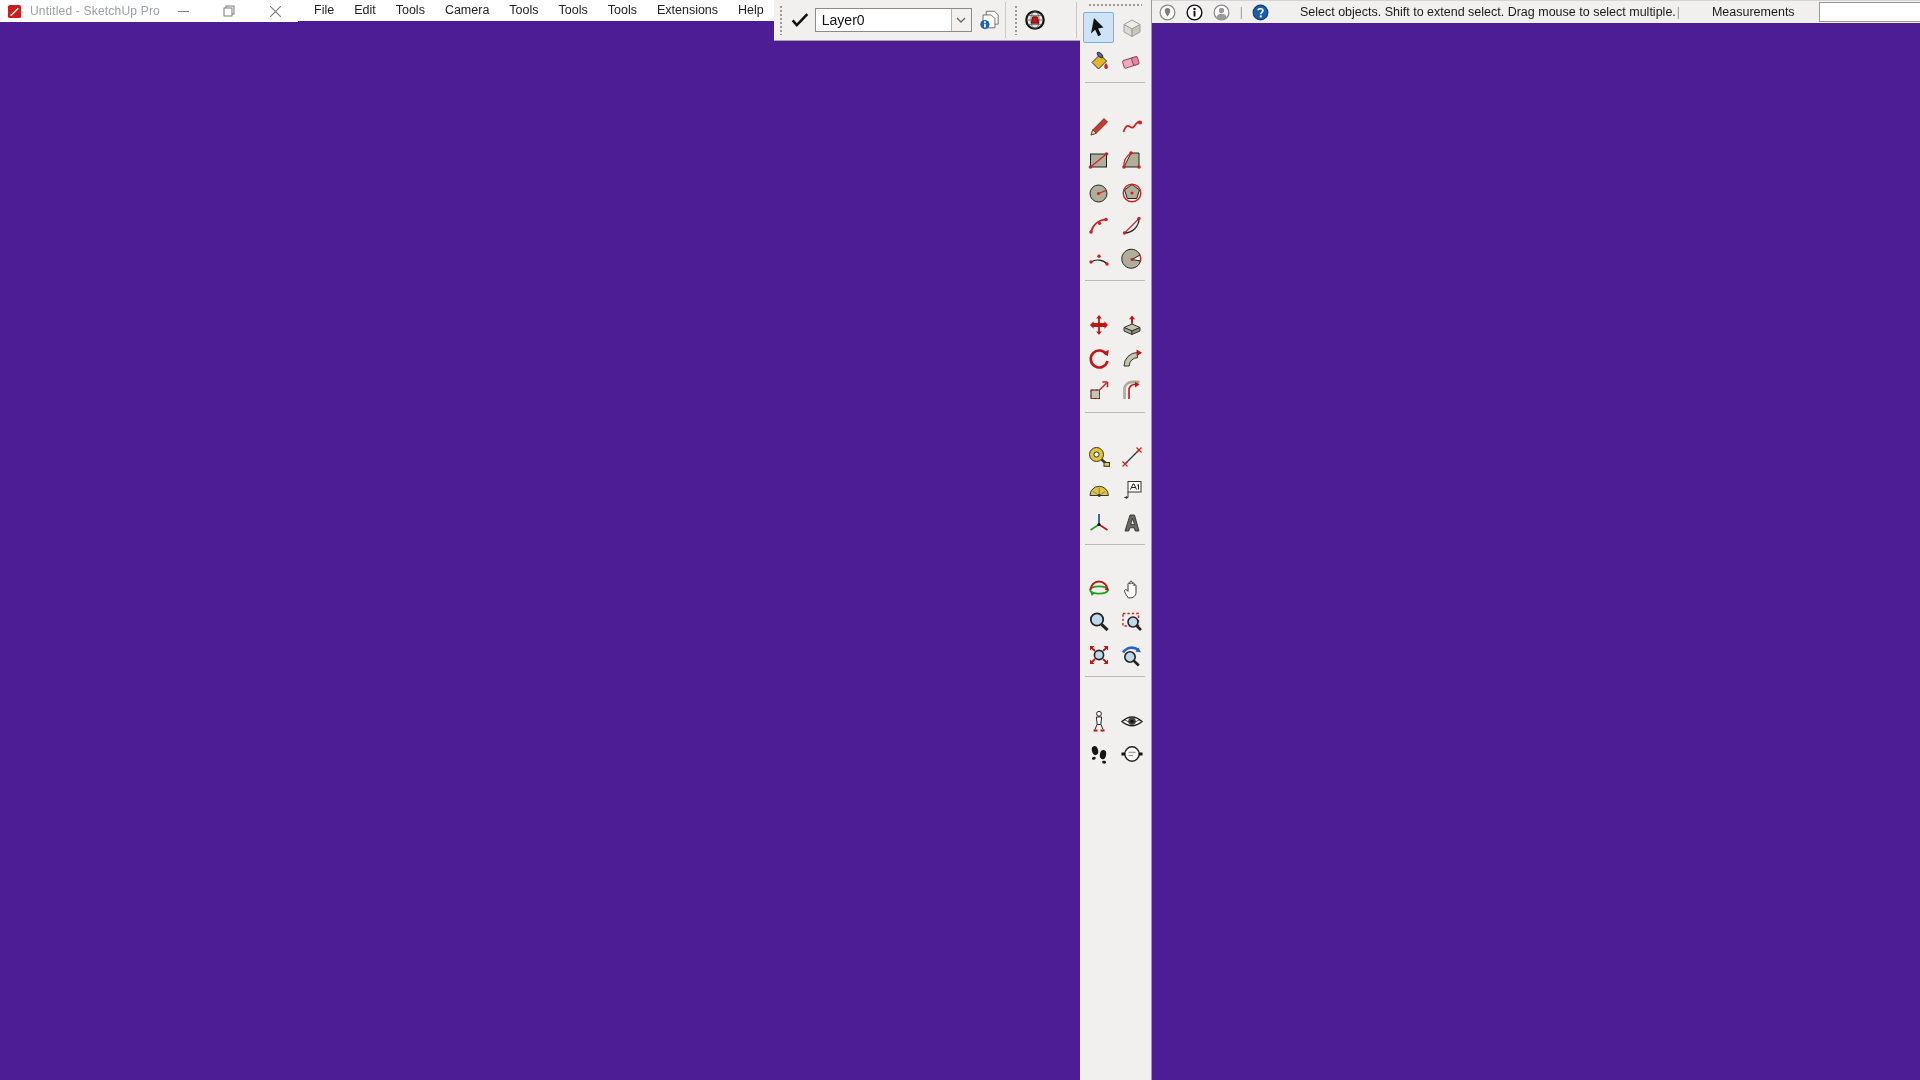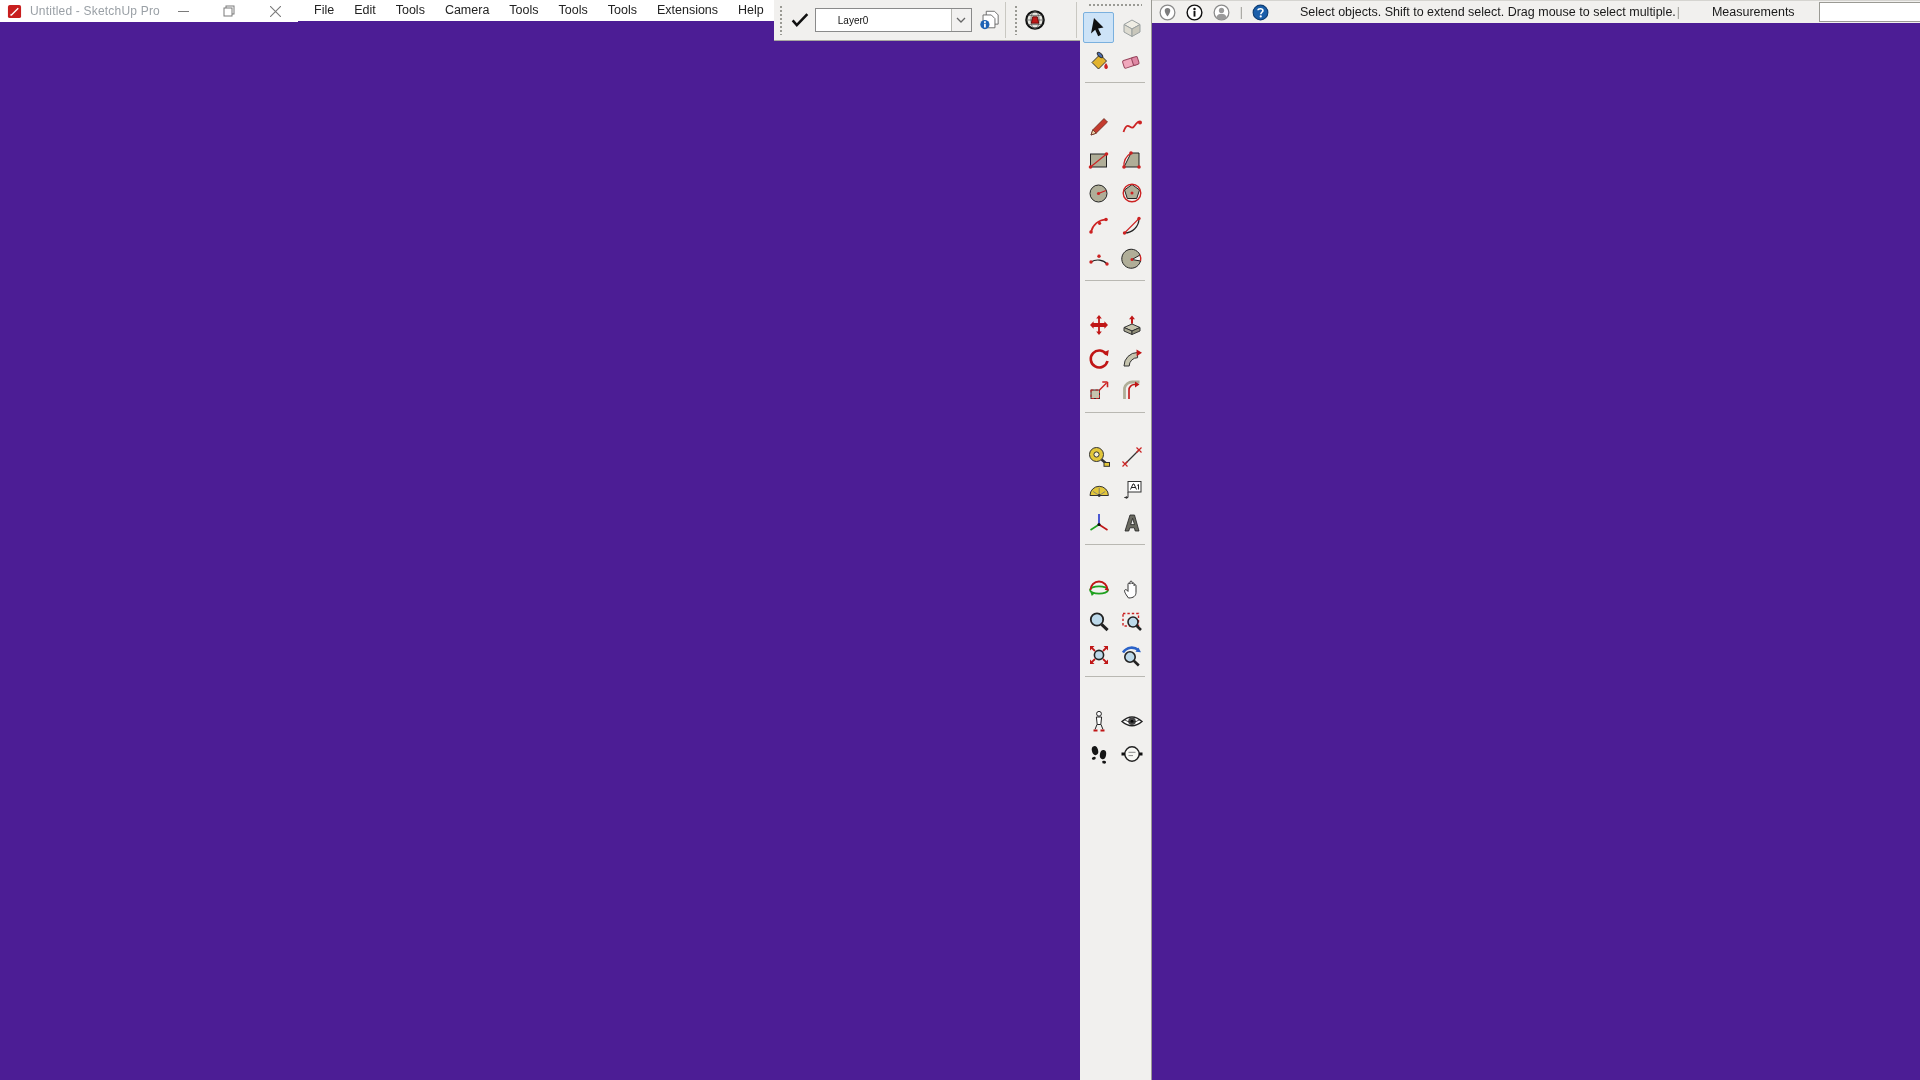--- a/index.html
+++ b/index.html
@@ -14,21 +14,21 @@
   .winbtn svg{display:block;}
   
   .menubar{height:21px;background:#ffffff;display:flex;padding-left:6px;flex:0 0 auto;}
   .menu-item{font-size:12.5px;color:#222;padding:0 10px;line-height:21px;cursor:default;}
   
   .toolbar{height:40px;background:#f1f0ee;border-bottom:1px solid #a8a8a0;display:flex;align-items:center;flex:0 0 auto;}
   .grip-v{width:4px;height:30px;margin:0 4px 0 5px;background-image:radial-gradient(#9a9a94 1px,transparent 1px);background-size:4px 4px;}
   .tb-icon{width:26px;height:26px;display:flex;align-items:center;justify-content:center;}
   .tb-icon svg{width:22px;height:22px;}
   .combo{width:155px;height:22px;background:#fff;border:1px solid #8a8a8a;display:flex;align-items:center;margin-left:2px;}
-  .combo-text{flex:1;font-size:10px;color:#111;padding-left:22px;}
+  .combo-text{flex:1;font-size:14px;color:#111;padding-left:6px;}
   .combo-btn{width:19px;height:100%;background:#f2f1f0;border-left:1px solid #b5b5b0;display:flex;align-items:center;justify-content:center;}
   .tb-sep{width:1px;height:36px;background:#c9c8c2;margin:0 3px;}
   
   .main{flex:1;display:flex;min-height:0;}
   .toolpanel{width:72px;background:#f1f0ee;border-right:1px solid #9a9a94;flex:0 0 auto;display:flex;flex-direction:column;align-items:center;padding-top:3px;box-sizing:border-box;}
   .grip-h{width:54px;height:4px;margin-bottom:5px;background-image:radial-gradient(#9a9a94 1px,transparent 1px);background-size:4px 4px;}
   .tool-grid{display:grid;grid-template-columns:31px 31px;grid-auto-rows:31px;gap:2px 2px;}
   .tool-btn{width:31px;height:31px;display:flex;align-items:center;justify-content:center;border:1px solid transparent;box-sizing:border-box;border-radius:2px;}
   .tool-btn svg{width:24px;height:24px;}
   .tool-btn.active{background:#cde3f7;border-color:#7ab0de;}

